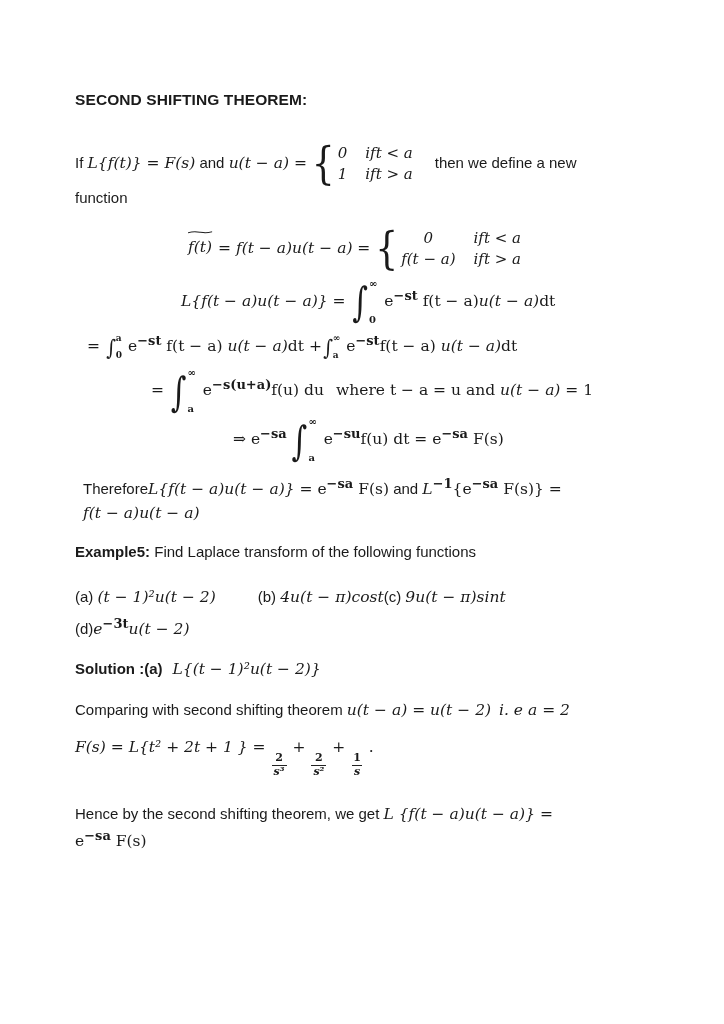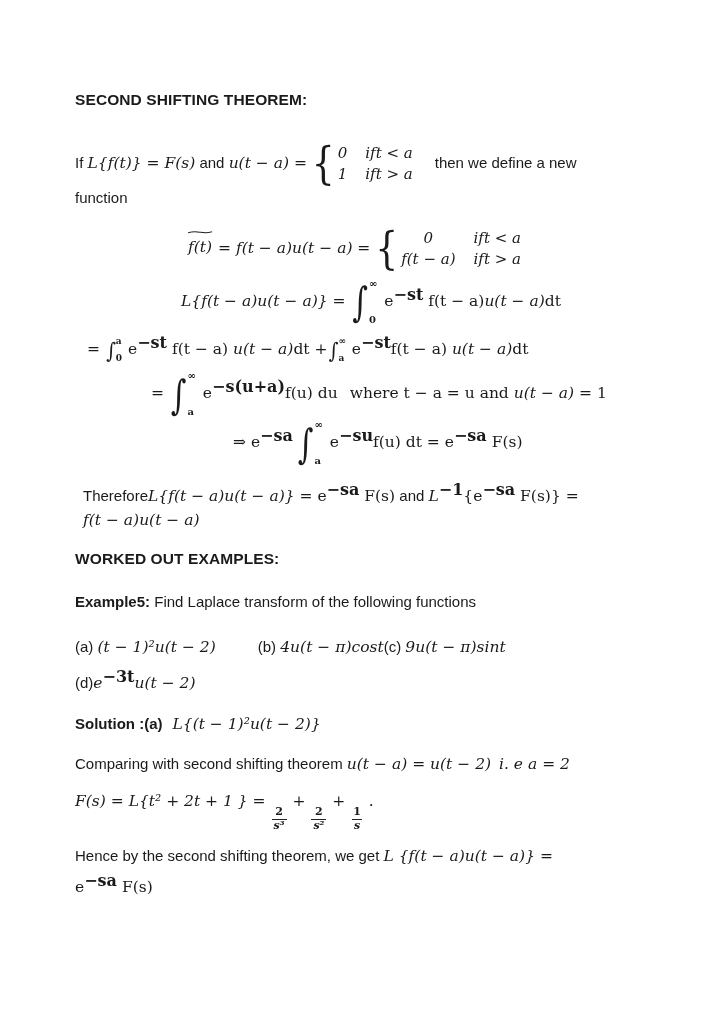--- a/index.html
+++ b/index.html
@@ -7,21 +7,21 @@
   .page{
     position:relative;width:724px;height:1024px;box-sizing:border-box;
     padding:88px 70px 12px 75px;background:#ffffff;color:#1a1a1a;
   }
   .blk{line-height:1.5;}
   .h1{font-family:"Liberation Sans",sans-serif;font-weight:700;font-size:15.5px;letter-spacing:.1px;}
   .txt{font-family:"Liberation Sans",sans-serif;font-size:15px;}
   .bold{font-weight:700;}
   .mi{font-family:"DejaVu Serif",serif;font-style:italic;font-size:15.5px;}
   .mr{font-family:"DejaVu Serif",serif;font-size:15.5px;}
-  .msup{font-family:"DejaVu Serif",serif;font-size:16px;vertical-align:6px;font-weight:700;}
+  .msup{font-family:"DejaVu Serif",serif;font-size:13px;vertical-align:6px;font-weight:700;}
   .spacer{display:inline-block;}
   
   .bint{display:inline-flex;align-items:center;vertical-align:middle;margin:0 2px;}
   .bint-sign{font-family:"DejaVu Serif",serif;font-size:30px;line-height:1;display:inline-block;transform:scaleY(1.35);}
   .bint-lims{display:inline-flex;flex-direction:column;justify-content:space-between;height:46px;
     font-family:"DejaVu Serif",serif;font-size:10px;line-height:1;padding:1px 0 2px 1px;font-weight:700;}
   
   .sint{display:inline-flex;align-items:center;vertical-align:middle;margin:0 1px;}
   .sint-sign{font-family:"DejaVu Serif",serif;font-size:19px;line-height:1;display:inline-block;transform:scaleY(1.15);}
   .sint-lims{display:inline-flex;flex-direction:column;justify-content:space-between;height:26px;
@@ -53,21 +53,21 @@
   #b-eq-subst{margin:0 0 0 76px;}
   #b-eq-arrow{margin:0 0 10px 158px;}
   #b-therefore{margin:0 0 16px 8px;line-height:1.45;}
   #b-worked{margin:0 0 20px;}
   #b-example5{margin:0 0 18px;}
   #b-items{margin:0 0 14px;line-height:1.85;}
   #b-solution{margin:0 0 16px;}
   #b-comparing{margin:0 0 13px;}
   #b-eq-ft{margin:0 60px 13px 0;text-align:center;}
   #b-put{margin:0 0 12px;}
-  #b-fs{margin:0 0 12px;}
+  #b-fs{margin:0 0 24px;}
   #b-hence{line-height:1.5;}
 </style>
 </head>
 <body>
 
 <div class="page">
   <div class="h1 blk" id="b-heading">SECOND SHIFTING THEOREM:</div>
   <div class="blk txt" id="b-intro"><span class="txt">If  </span><span class="mi">L{f(t)} = F(s)</span><span class="txt"> and </span><span class="mi">u(t − a) = </span><span class="cases">
         <span class="cases-brace">{</span>
         <span class="cases-grid">
@@ -115,21 +115,20 @@
         </span>
       </span><span class="mr"> e</span><span class="msup">−s(u+a)</span><span class="mr">f(u) du</span><span class="spacer" style="width: 12px;"></span><span class="mr">where t − a = u and </span><span class="mi">u(t − a)</span><span class="mr"> = 1</span></div>
   <div class="blk" id="b-eq-arrow"><span class="mr">⇒ e</span><span class="msup">−sa</span><span class="spacer" style="width: 3px;"></span><span class="bint">
         <span class="bint-sign">∫</span>
         <span class="bint-lims">
           <span class="lim-hi">∞</span>
           <span class="lim-lo">a</span>
         </span>
       </span><span class="mr"> e</span><span class="msup">−su</span><span class="mr">f(u) dt  = e</span><span class="msup">−sa</span><span class="mr"> F(s)</span></div>
   <div class="blk" id="b-therefore"><span class="txt">Therefore</span><span class="mi">L{f(t − a)u(t − a)}</span><span class="mr"> = e</span><span class="msup">−sa</span><span class="mr"> F(s)</span><span class="txt"> and </span><span class="mi">L</span><span class="msup">−1</span><span class="mr">{e</span><span class="msup">−sa</span><span class="mr"> F(s)} =</span><br><span class="mi">f(t − a)u(t − a)</span></div>
-  <div class="h1 blk" id="b-worked">WORKED OUT EXAMPLES:</div>
   <div class="blk" id="b-example5"><span class="txt bold">Example5:</span><span class="txt"> Find Laplace transform of the following functions</span></div>
   <div class="blk" id="b-items"><span class="txt">(a) </span><span class="mi">(t − 1)²u(t − 2)</span><span class="spacer" style="width: 42px;"></span><span class="txt">(b) </span><span class="mi">4u(t − π)cost</span><span class="txt">(c) </span><span class="mi">9u(t − π)sint</span><br><span class="txt">(d)</span><span class="mi">e</span><span class="msup">−3t</span><span class="mi">u(t − 2)</span></div>
   <div class="blk" id="b-solution"><span class="txt bold">Solution :(a)</span><span class="spacer" style="width: 10px;"></span><span class="mi">L{(t − 1)²u(t − 2)}</span></div>
   <div class="blk" id="b-comparing"><span class="txt">Comparing with second shifting theorem </span><span class="mi">u(t − a) = u(t − 2)</span><span class="spacer" style="width: 8px;"></span><span class="mi">i. e a = 2</span></div>
   <div class="blk" id="b-fs"><span class="mi">F(s) = L{t² + 2t + 1 } = </span><span class="frac">
         <span class="frac-n">2</span>
         <span class="frac-d">s³</span>
       </span><span class="mr"> + </span><span class="frac">
         <span class="frac-n">2</span>
         <span class="frac-d">s²</span>

